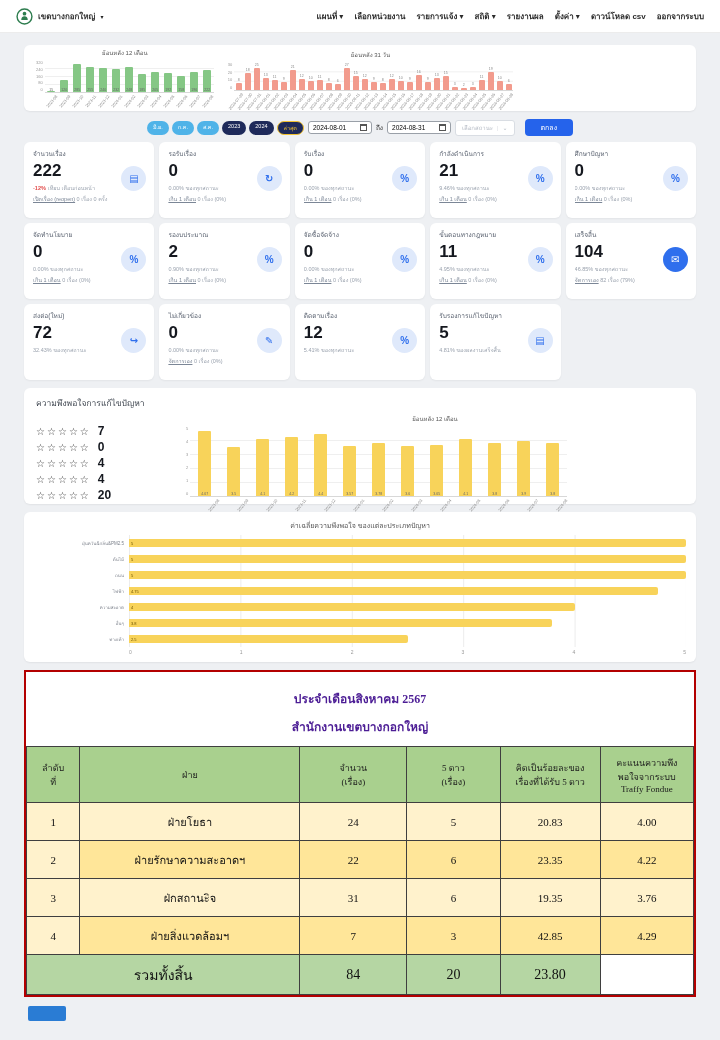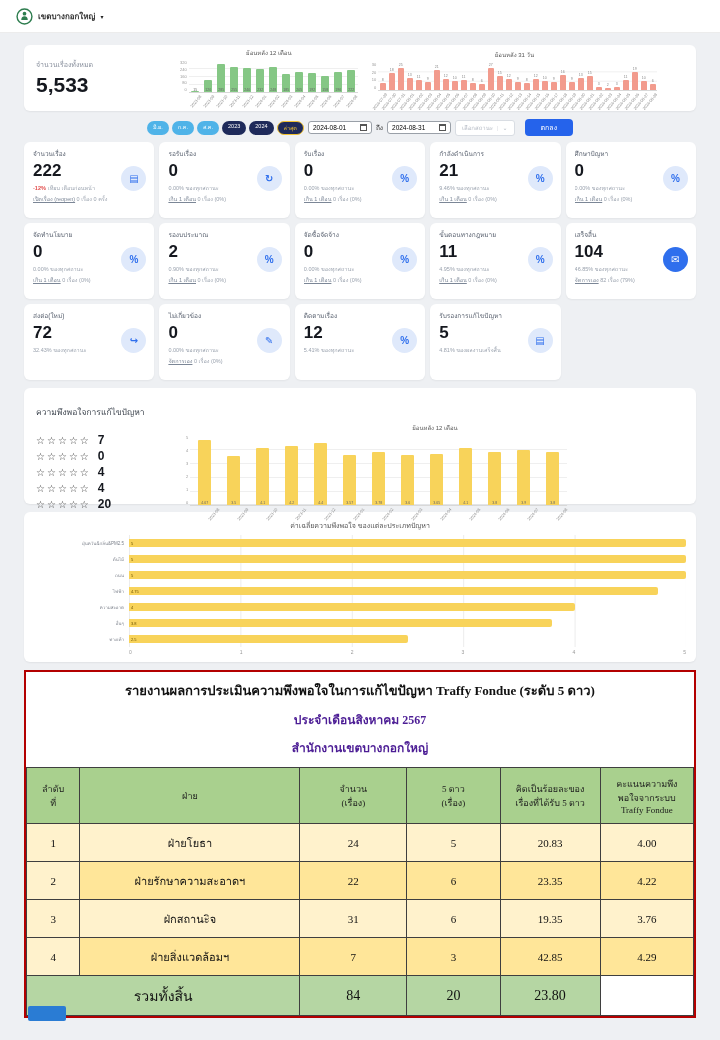--- a/index.html
+++ b/index.html
@@ -59,21 +59,21 @@
   .card-title { font-size:6.5px; color:#5a6270; margin-bottom:3px; white-space:nowrap; overflow:hidden; }
   .card-value { font-size:17px; font-weight:bold; color:#15181f; line-height:1.1; }
   .icon-circle { position:absolute; right:8px; top:24px; width:25px; height:25px; border-radius:50%;
      background:#dfe9fb; color:#2f6fed; display:flex; align-items:center; justify-content:center;
      font-size:10px; font-weight:bold; }
   .icon-circle.filled { background:#2f6fed; color:#fff; }
   .card-sub { font-size:5.5px; color:#9aa2ae; margin-top:3px; white-space:nowrap; overflow:hidden; }
   .delta { color:#e24c4b; font-weight:bold; margin-right:2px; }
   .card-link { color:#7b8696; text-decoration:underline; cursor:pointer; }
   
-  .sat-panel { margin:8px 24px 0; padding:17px 12px; height:116px; }
+  .sat-panel { margin:8px 24px 0; padding:8px 12px; height:116px; }
   .sat-title { font-size:8.5px; color:#3c434d; margin-bottom:4px; }
   .sat-body { display:flex; align-items:center; }
   .sat-scores { width:120px; text-align:center; }
   .sat-small { font-size:6px; color:#9aa1ad; margin-top:4px; }
   .sat-score { font-size:19px; font-weight:bold; color:#15181f; }
   .sat-count { font-size:15px; font-weight:bold; color:#15181f; }
   .star-col { width:150px; display:flex; flex-direction:column; gap:2px; }
   .star-row { display:flex; align-items:center; gap:7px; }
   .stars { font-size:10px; letter-spacing:2px; color:#3c3c3c; }
   .star-count { font-size:12px; font-weight:bold; color:#15181f; }
@@ -113,27 +113,33 @@
 <div class="navbar">
   <div class="brand">
     <svg width="17" height="17" viewBox="0 0 24 24">
       <circle cx="12" cy="12" r="10.5" fill="none" stroke="#2e7d4f" stroke-width="2"></circle>
       <circle cx="12" cy="8" r="2.6" fill="#2e7d4f"></circle>
       <path d="M12 11.5c-3 0-4.6 2.2-4.6 5.5h9.2c0-3.3-1.6-5.5-4.6-5.5z" fill="#2e7d4f"></path>
     </svg>
     <span class="brand-name">เขตบางกอกใหญ่</span>
     <span class="caret">▾</span>
   </div>
+  <div class="nav-menu" id="nav-menu">
+      <span class="menu-item">แผนที่ ▾</span>
+      <span class="menu-item">เลือกหน่วยงาน</span>
+      <span class="menu-item">รายการแจ้ง ▾</span>
+      <span class="menu-item">สถิติ ▾</span>
+      <span class="menu-item">รายงานผล</span>
+      <span class="menu-item">ตั้งค่า ▾</span>
+      <span class="menu-item">ดาวน์โหลด csv</span>
+      <span class="menu-item">ออกจากระบบ</span>
+    </div>
 </div>
 
 <div class="panel summary">
-  <div class="summary-left">
-    <div class="total-label">จำนวนเรื่องทั้งหมด</div>
-    <div class="total-value">5,533</div>
-  </div>
   <div id="chartMonthly">
       <div class="vchart-title">ย้อนหลัง 12 เดือน</div>
       <div class="vchart-body">
         <div class="vchart-yaxis" style="height: 32px;">
           <span>320</span>
           <span>240</span>
           <span>160</span>
           <span>80</span>
           <span>0</span>
         </div>
@@ -818,21 +824,20 @@
         <span>2</span>
         <span>3</span>
         <span>4</span>
         <span>5</span>
       </div>
     </div>
 </div>
 
 <div class="report-wrap">
   <div class="report-titles">
-    <div class="report-title-1">รายงานผลการประเมินความพึงพอใจในการแก้ไขปัญหา Traffy Fondue (ระดับ 5 ดาว)</div>
     <div class="report-title-2">ประจำเดือนสิงหาคม 2567</div>
     <div class="report-title-3">สำนักงานเขตบางกอกใหญ่</div>
   </div>
   <table class="report" id="reportTable">
     <colgroup>
       <col style="width:8%">
         <col style="width:33%">
         <col style="width:16%">
       <col style="width:14%">
         <col style="width:15%">

